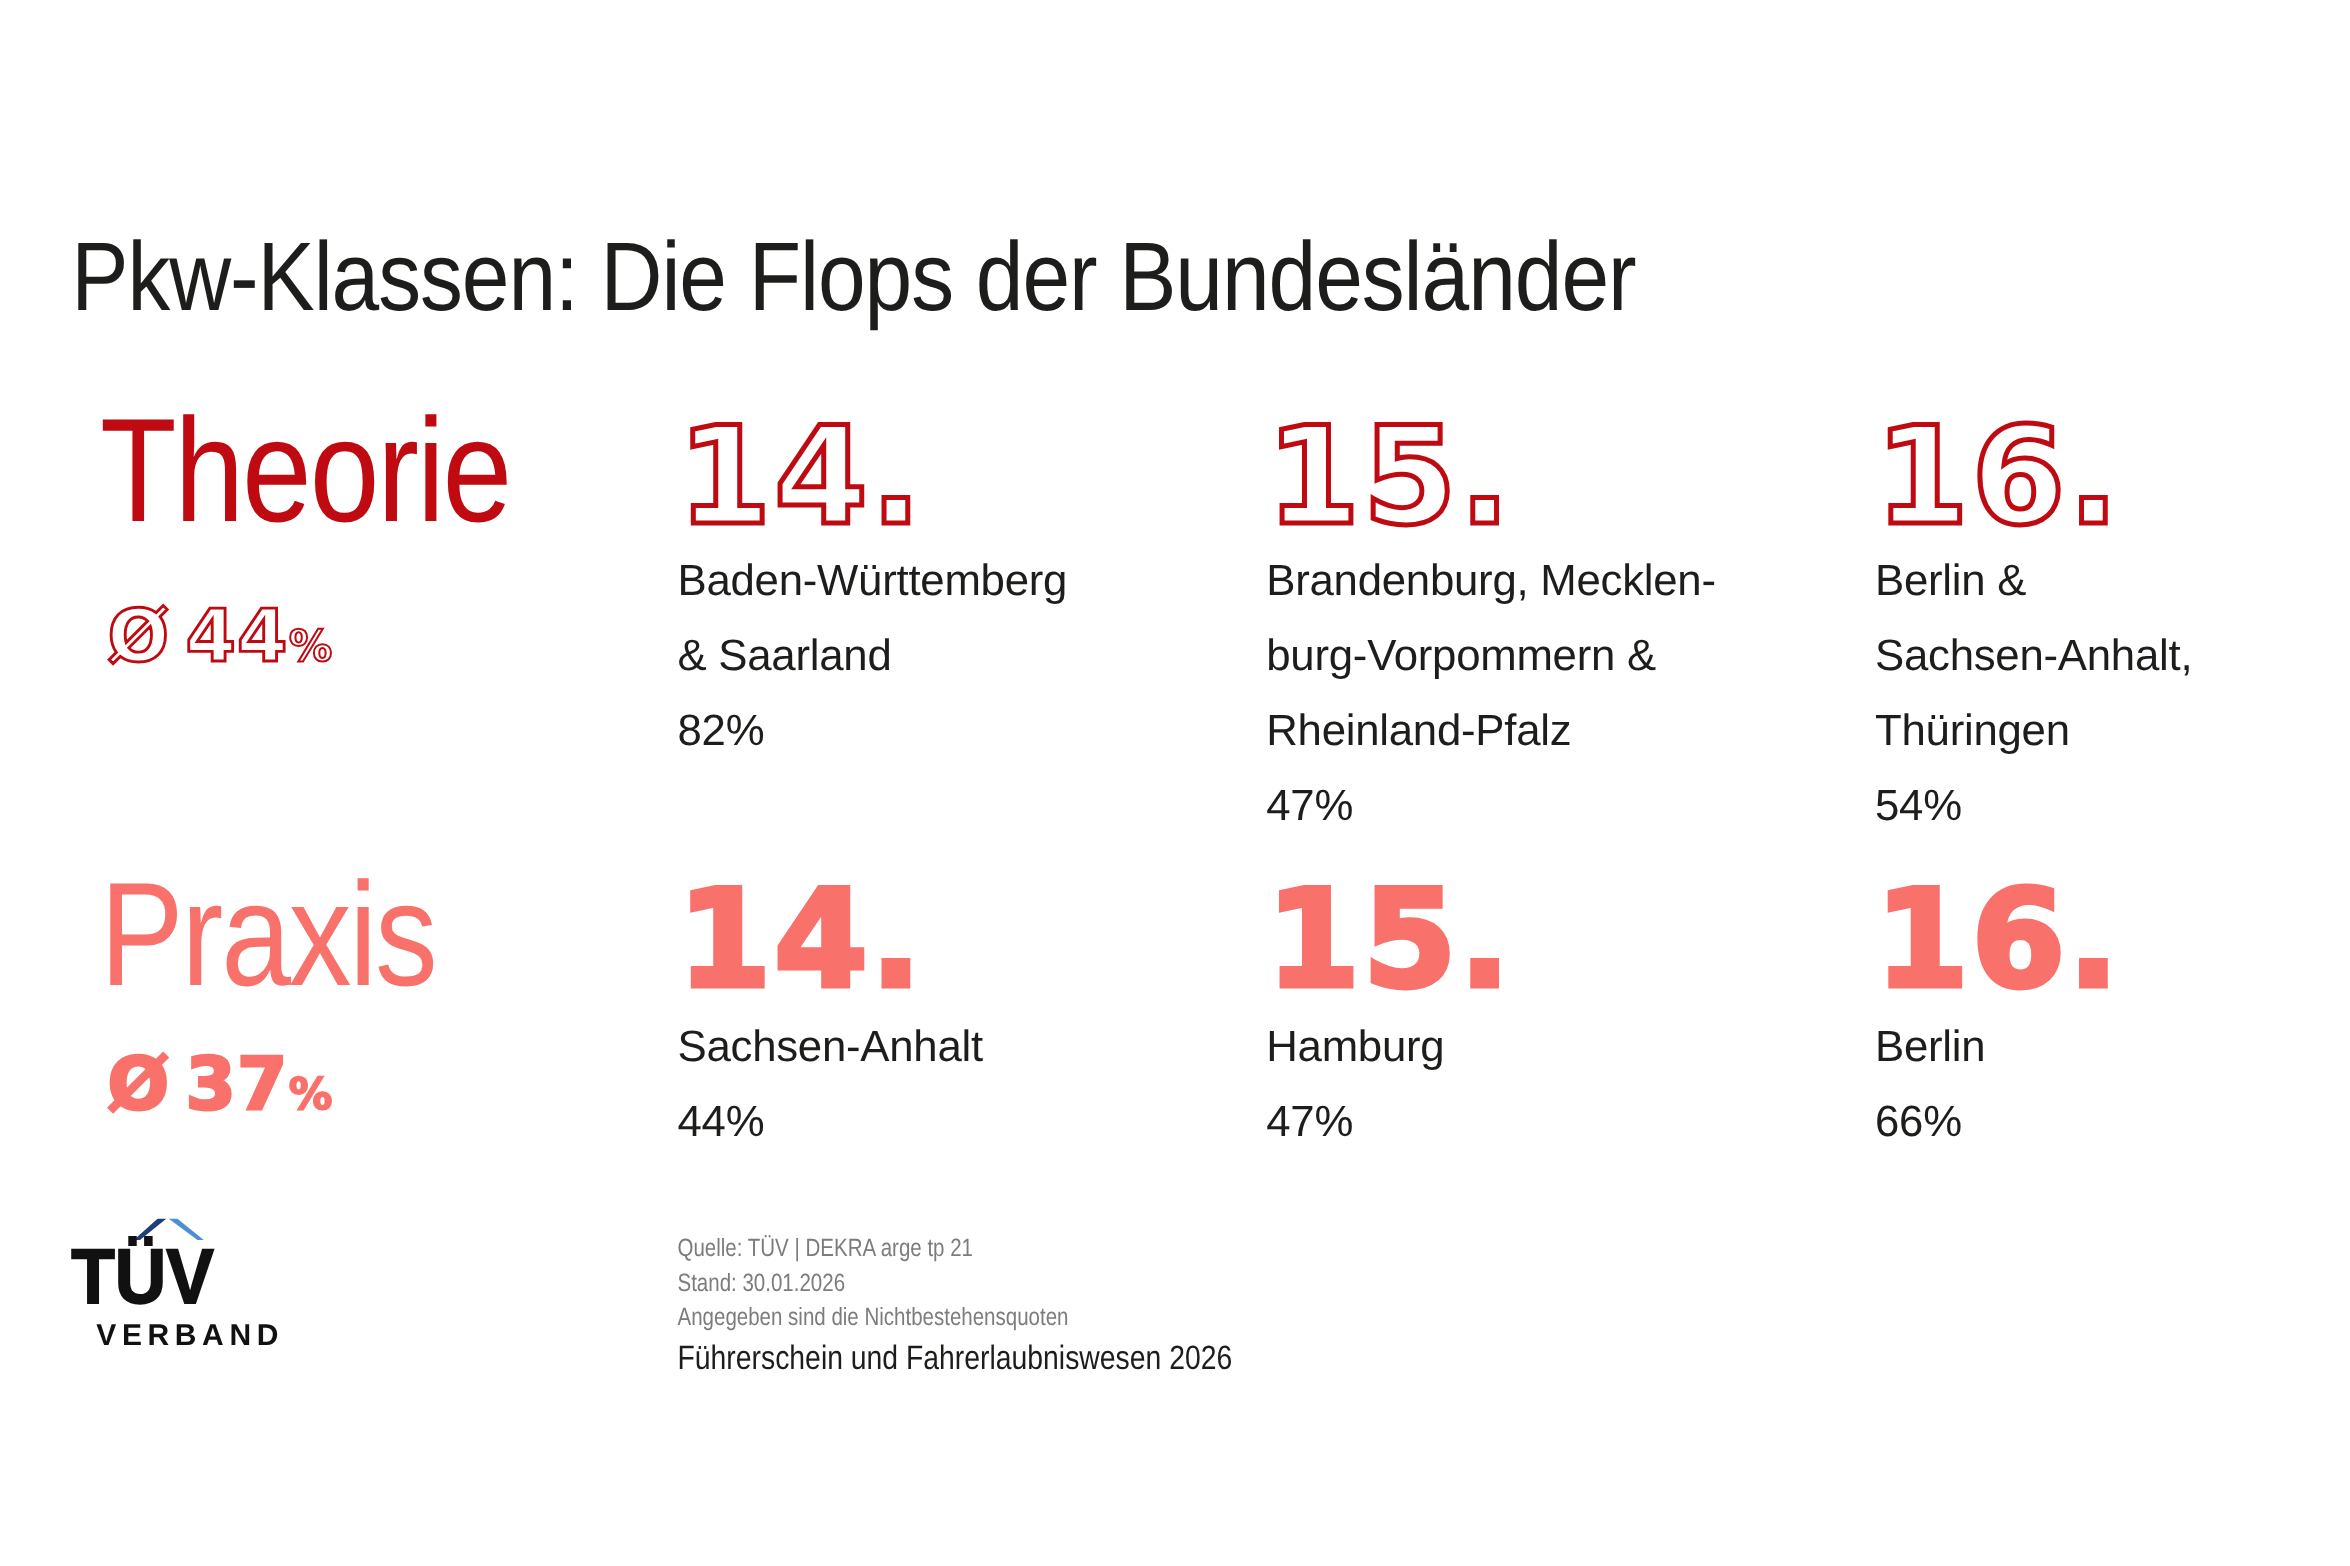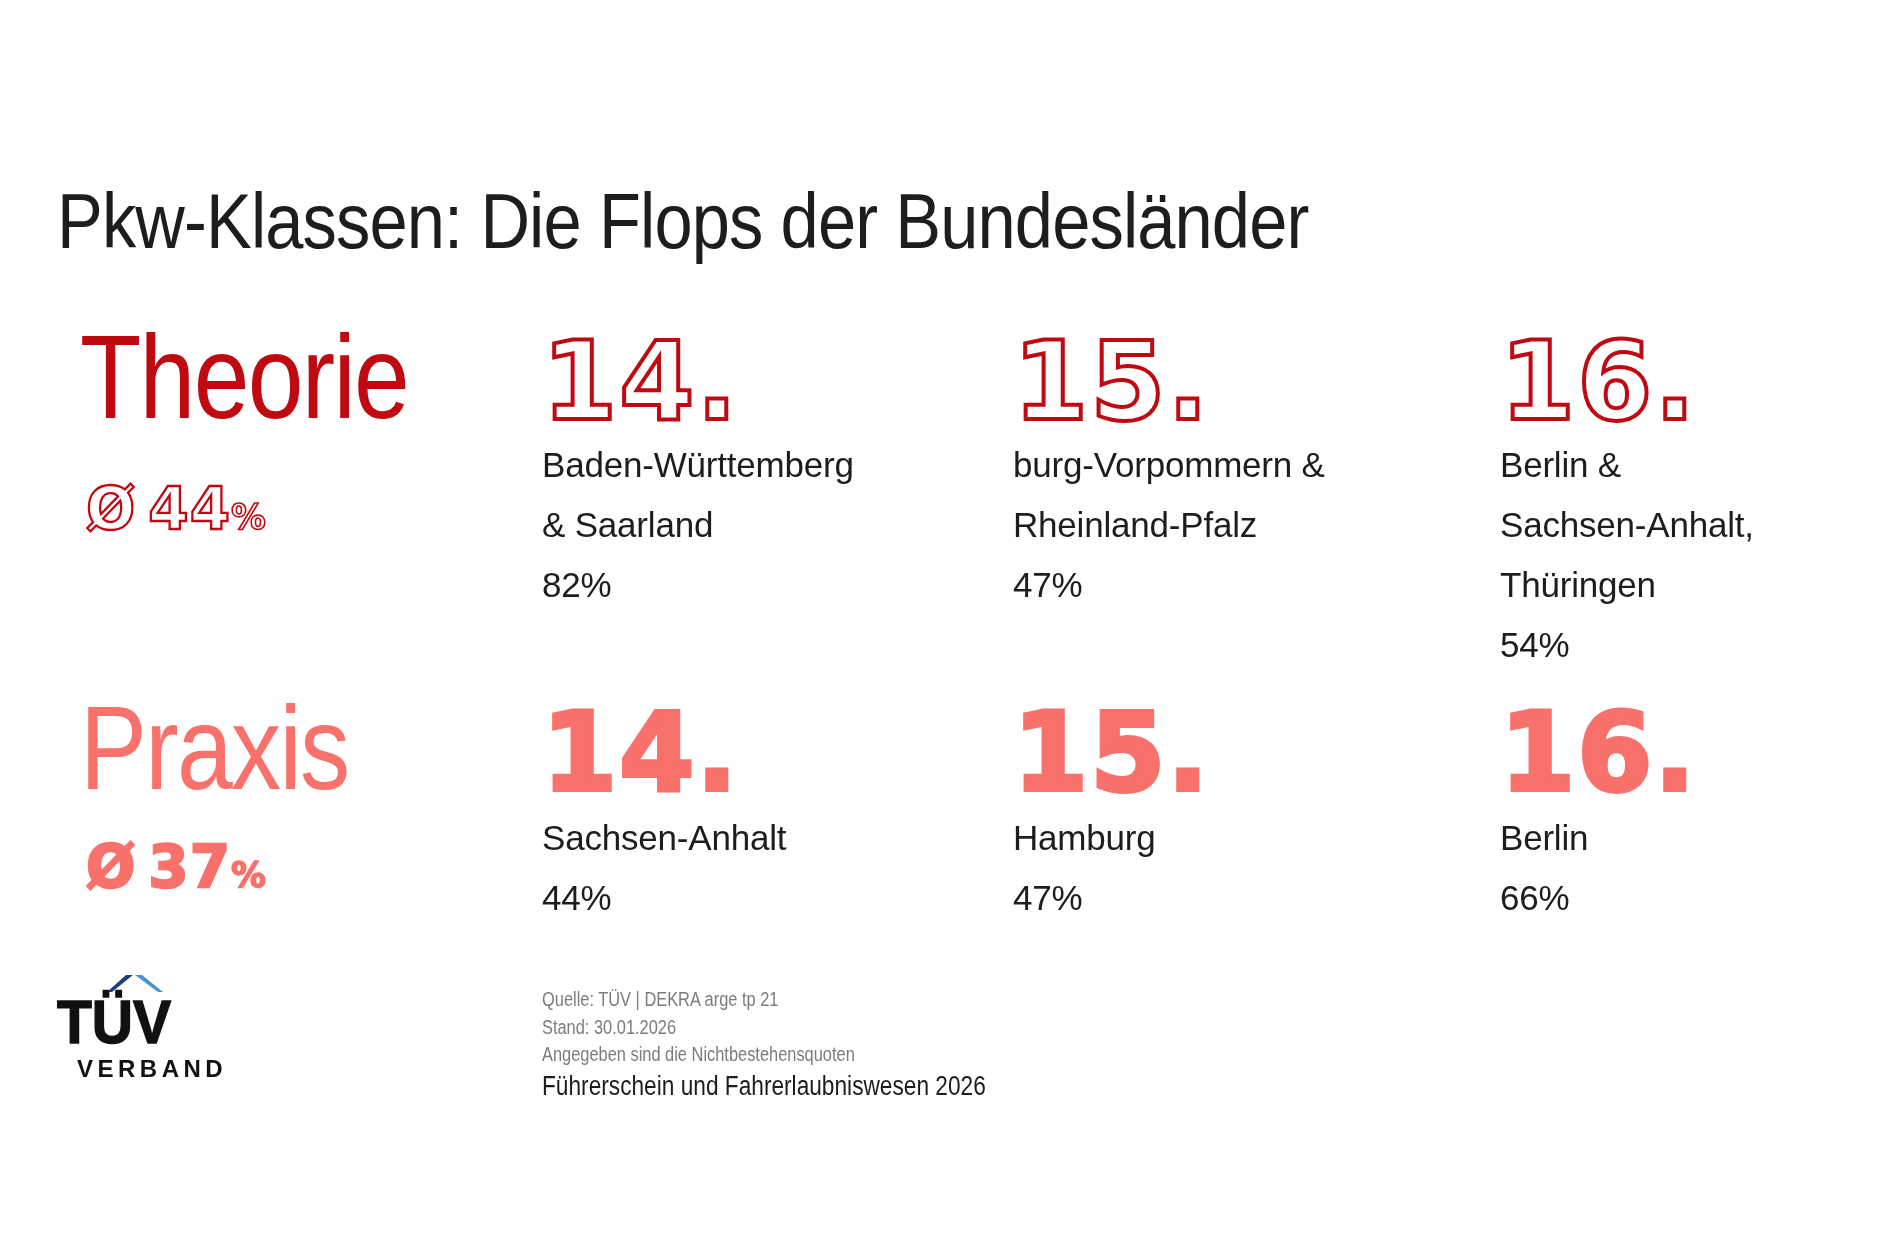--- a/index.html
+++ b/index.html
@@ -102,20 +102,21 @@
 
     <div class="abs rank rank-theory col-0 outlined">14.</div>
     <div class="abs region region-theory col-0">
       <div>Baden-Württemberg</div>
       <div>&amp; Saarland</div>
       <div>82%</div>
     </div>
 
     <div class="abs rank rank-theory col-1 outlined">15.</div>
     <div class="abs region region-theory col-1">
+      <div>Brandenburg, Mecklen-</div>
       <div>burg-Vorpommern &amp;</div>
       <div>Rheinland-Pfalz</div>
       <div>47%</div>
     </div>
 
     <div class="abs rank rank-theory col-2 outlined">16.</div>
     <div class="abs region region-theory col-2">
       <div>Berlin &amp;</div>
       <div>Sachsen-Anhalt,</div>
       <div>Thüringen</div>

